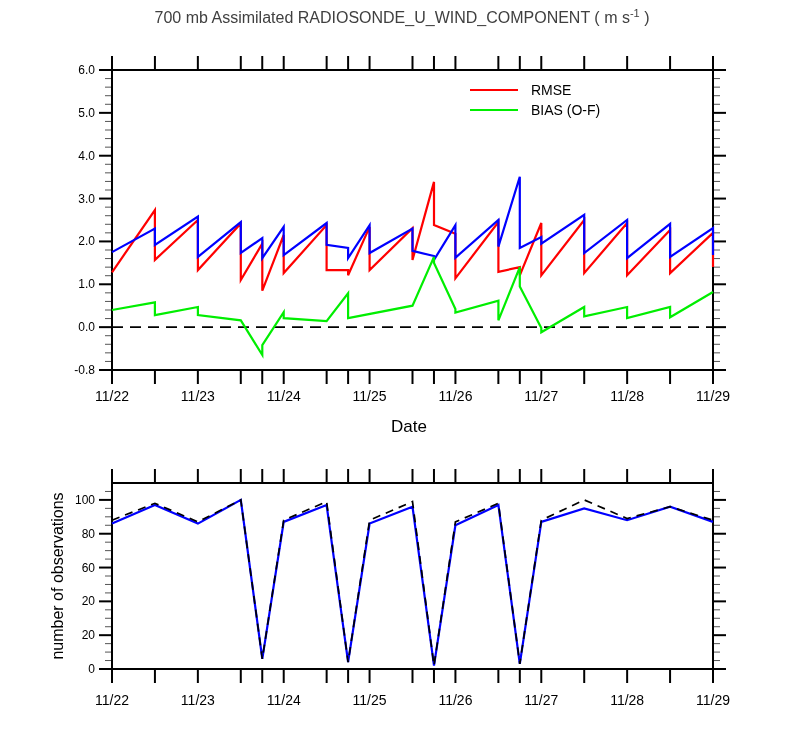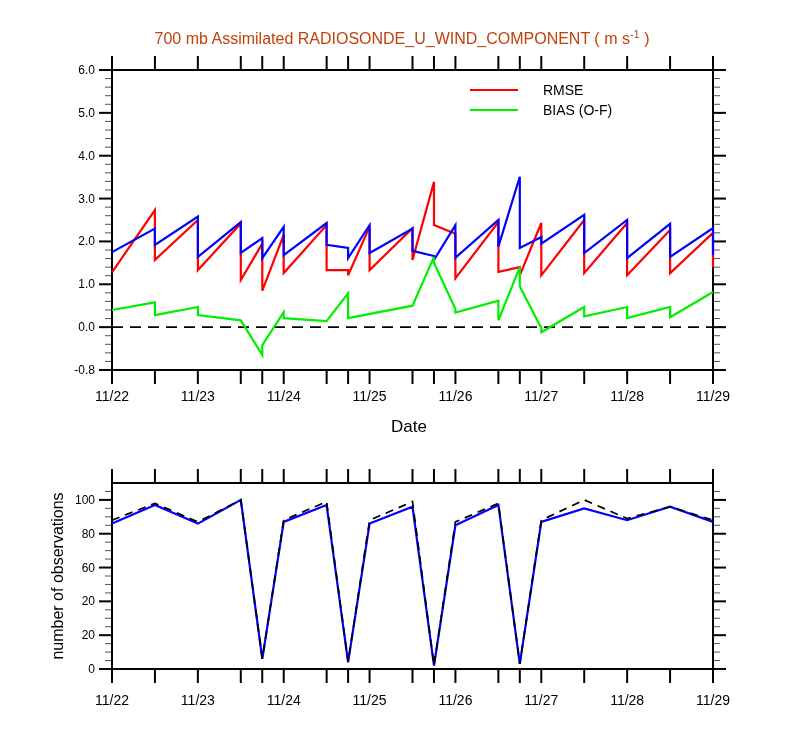--- a/index.html
+++ b/index.html
@@ -1,33 +1,33 @@
 <!DOCTYPE html>
 <html><head>
 <meta charset="utf-8">
 <style>
   html,body{margin:0;padding:0;}
   body{width:800px;height:750px;position:relative;background:#ffffff;overflow:hidden;
        font-family:"Liberation Sans", sans-serif;}
   #plots{position:absolute;left:0;top:0;}
   #labels{position:absolute;left:0;top:0;width:800px;height:750px;pointer-events:none;}
-  .chart-title{position:absolute;left:402px;top:38px;transform:translate(-50%,-50%);
-       font-size:16px;color:#c2410c;white-space:nowrap;}
+  .chart-title{position:absolute;left:402px;top:17px;transform:translate(-50%,-50%);
+       font-size:16px;color:#404040;white-space:nowrap;}
   .chart-title sup{font-size:11px;}
   .x-axis-title{position:absolute;left:409px;top:427px;transform:translate(-50%,-50%);
        font-size:17px;color:#000;white-space:nowrap;}
   .y-axis-title{position:absolute;left:58px;top:576px;transform:translate(-50%,-50%) rotate(-90deg);
        font-size:16px;color:#000;white-space:nowrap;}
   .tick-label{position:absolute;font-size:14px;color:#000;transform:translate(-50%,-50%);white-space:nowrap;}
   .ytick-label{position:absolute;font-size:12px;color:#000;text-align:right;width:80px;
        transform:translateY(-50%);white-space:nowrap;}
   #legend{position:absolute;left:470px;top:80px;}
   .legend-row{display:flex;align-items:center;height:20px;}
   .legend-swatch{display:inline-block;width:48px;height:2px;background:#000;flex:0 0 48px;}
-  .legend-text{margin-left:25px;font-size:14px;color:#000;}
+  .legend-text{margin-left:13px;font-size:14px;color:#000;}
 </style>
 </head>
 <body>
 
 <div>
 
   <svg id="plots" width="800" height="750" viewBox="0 0 800 750">
       <g>
         <line x1="112" y1="370" x2="112" y2="384" stroke="#000" stroke-width="2"></line>
         <line x1="112" y1="70" x2="112" y2="56" stroke="#000" stroke-width="2"></line>

